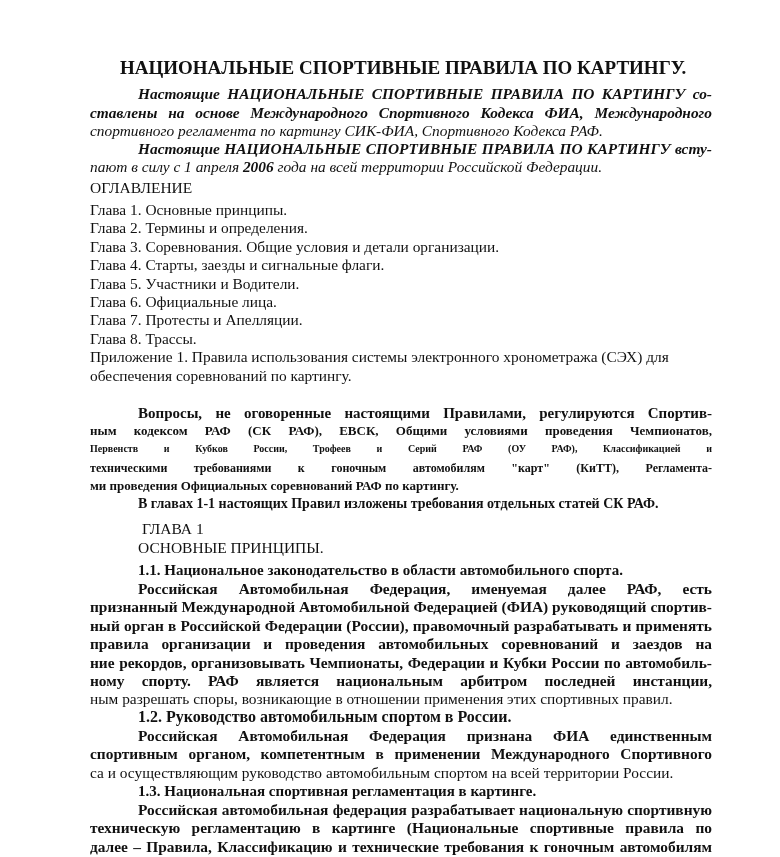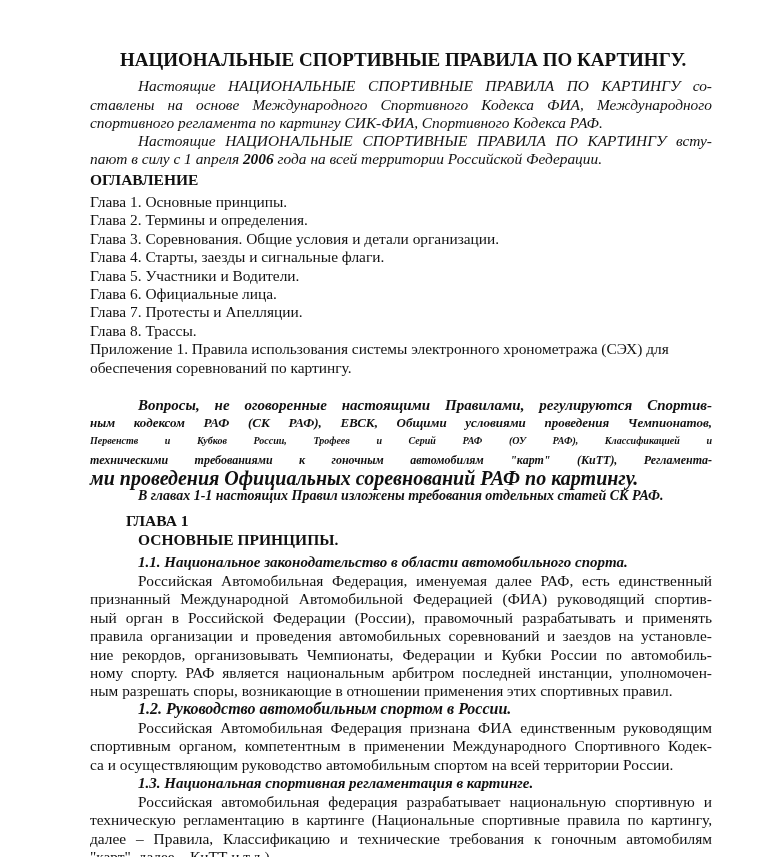--- a/index.html
+++ b/index.html
@@ -1,24 +1,24 @@
 <!DOCTYPE html>
 <html><head>
 <meta charset="utf-8">
 <style>
   html, body { margin: 0; padding: 0; background: #ffffff; }
   body { width: 780px; height: 857px; overflow: hidden; position: relative;
          font-family: "Liberation Serif", "DejaVu Serif", serif; color: #111; }
   .page { position: absolute; left: 90px; top: 0; width: 622px; }
-  .ln { position: absolute; left: 0; white-space: nowrap; font-size: 15.4px; line-height: 18px; }
-  .j { width: 622px; text-align: justify; text-align-last: justify; white-space: normal; height: 18px; overflow: hidden; }
+  .ln { position: absolute; left: 0; white-space: nowrap; font-size: 15.4px; line-height: 18px; margin-top: 8px; }
+  .j { width: 622px; text-align: justify; text-align-last: justify; white-space: normal; height: 18px; overflow: hidden; font-weight: bold; }
   .title { font-weight: bold; font-size: 19px; left: 30px; }
   .it { font-style: italic; }
-  .b { font-weight: bold; font-style: italic; }
-  .h { font-weight: bold; font-size: 15.5px; }
+  .b { font-weight: bold; }
+  .h { font-weight: normal; font-size: 15.5px; }
 </style>
 </head>
 <body>
 
 <div class="page">
   <div class="ln title" style="top:51px">НАЦИОНАЛЬНЫЕ СПОРТИВНЫЕ ПРАВИЛА ПО КАРТИНГУ.</div>
 
   <div class="ln j it" style="top:77px; text-indent:48px">Настоящие НАЦИОНАЛЬНЫЕ СПОРТИВНЫЕ ПРАВИЛА ПО КАРТИНГУ со-</div>
   <div class="ln j it" style="top:96px">ставлены на основе Международного Спортивного Кодекса ФИА, Международного</div>
   <div class="ln it" style="top:114px">спортивного регламента по картингу СИК-ФИА, Спортивного Кодекса РАФ.</div>
@@ -34,24 +34,24 @@
   <div class="ln" style="top:285px">Глава 6. Официальные лица.</div>
   <div class="ln" style="top:303px">Глава 7. Протесты и Апелляции.</div>
   <div class="ln" style="top:322px">Глава 8. Трассы.</div>
   <div class="ln" style="top:340px">Приложение 1. Правила использования системы электронного хронометража (СЭХ) для</div>
   <div class="ln" style="top:359px">обеспечения соревнований по картингу.</div>
 
   <div class="ln j b" style="top:396px; text-indent:48px; font-size:15px">Вопросы, не оговоренные настоящими Правилами, регулируются Спортив-</div>
   <div class="ln j b" style="top:414px; font-size:13px">ным кодексом РАФ (СК РАФ), ЕВСК, Общими условиями проведения Чемпионатов,</div>
   <div class="ln j b" style="top:432px; font-size:10px">Первенств и Кубков России, Трофеев и Серий РАФ (ОУ РАФ), Классификацией и</div>
   <div class="ln j b" style="top:451px; font-size:12px">техническими требованиями к гоночным автомобилям "карт" (КиТТ), Регламента-</div>
-  <div class="ln b" style="top:469px; font-size:20px">ми проведения Официальных соревнований РАФ по картингу.</div>
+  <div class="ln b" style="top:469px; font-size:13px">ми проведения Официальных соревнований РАФ по картингу.</div>
   <div class="ln b" style="top:487px; left:48px; font-size:14px">В главах 1-1 настоящих Правил изложены требования отдельных статей СК РАФ.</div>
 
-  <div class="ln h" style="top:512px; left:36px">ГЛАВА 1</div>
+  <div class="ln h" style="top:512px; left:52px">ГЛАВА 1</div>
   <div class="ln h" style="top:531px; left:48px">ОСНОВНЫЕ ПРИНЦИПЫ.</div>
 
   <div class="ln b" style="top:553px; left:48px; font-size:15px">1.1. Национальное законодательство в области автомобильного спорта.</div>
   <div class="ln j" style="top:572px; text-indent:48px">Российская Автомобильная Федерация, именуемая далее РАФ, есть единственный</div>
   <div class="ln j" style="top:590px">признанный Международной Автомобильной Федерацией (ФИА) руководящий спортив-</div>
   <div class="ln j" style="top:609px">ный орган в Российской Федерации (России), правомочный разрабатывать и применять</div>
   <div class="ln j" style="top:627px">правила организации и проведения автомобильных соревнований и заездов на установле-</div>
   <div class="ln j" style="top:646px">ние рекордов, организовывать Чемпионаты, Федерации и Кубки России по автомобиль-</div>
   <div class="ln j" style="top:664px">ному спорту. РАФ является национальным арбитром последней инстанции, уполномочен-</div>
   <div class="ln" style="top:682px">ным разрешать споры, возникающие в отношении применения этих спортивных правил.</div>

